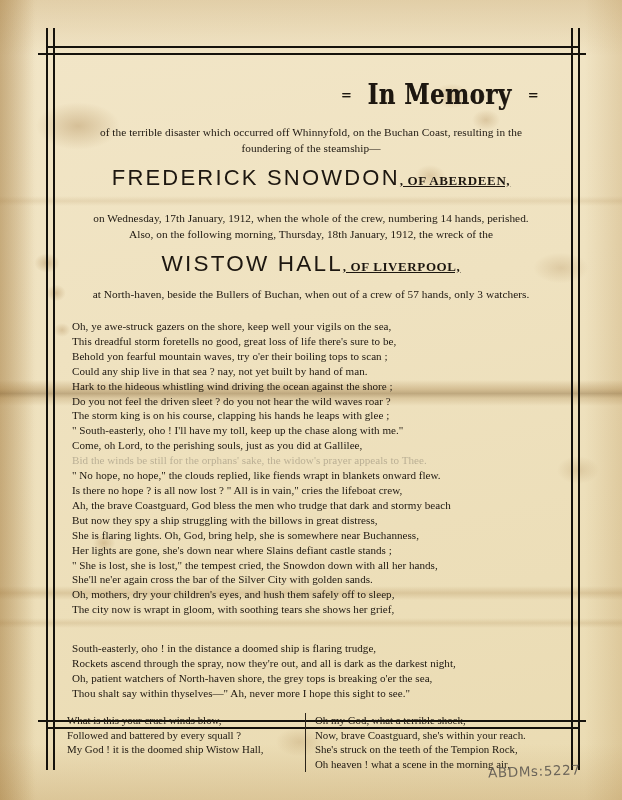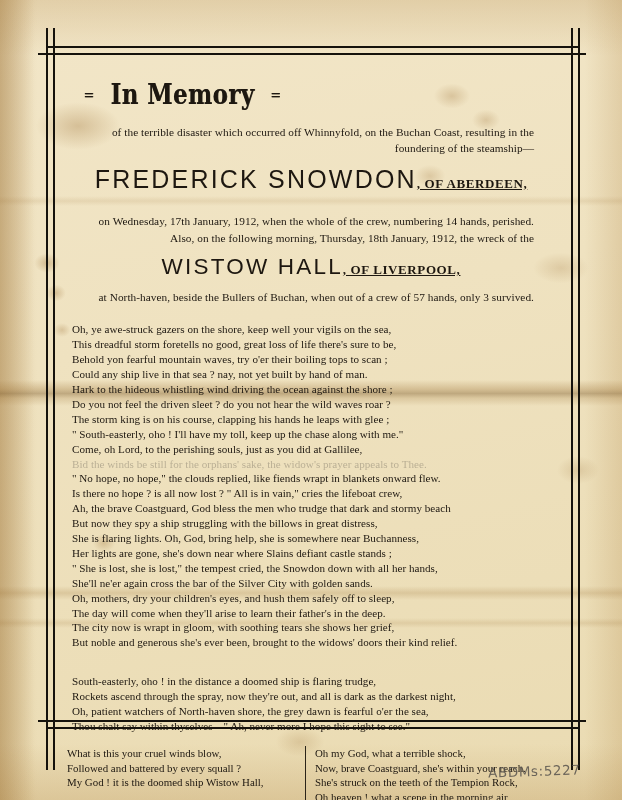--- a/index.html
+++ b/index.html
@@ -84,21 +84,21 @@
   
   #content {
     position: absolute;
     left: 72px;
     top: 62px;
     width: 478px;
     color: #1d1710;
   }
 
   .title {
-    text-align: left;
+    text-align: right;
     font-size: 27px;
     font-weight: bold;
     letter-spacing: .5px;
     margin: 18px 0 0 0;
     line-height: 1.1;
     font-family: "DejaVu Serif", "Liberation Serif", serif;
     text-shadow: 0.4px 0 0 rgba(20,16,10,.75);
   }
   .title .eq {
     font-family: "Liberation Serif", serif;
@@ -108,41 +108,41 @@
     letter-spacing: 0;
     padding: 0 12px;
   }
   .title .tw {
     font-stretch: condensed;
     transform: scaleX(.94);
     display: inline-block;
   }
 
   .lede {
-    text-align: right;
+    text-align: center;
     font-size: 11.3px;
     line-height: 1.46;
     margin: 14px 16px 0 16px;
     letter-spacing: .05px;
   }
   .lede2 {
     margin-top: 20px;
   }
   .lede3 {
     margin-top: 9px;
   }
 
   .shipname {
     text-align: center;
     margin: 9px 0 0 0;
     line-height: 1.1;
     white-space: nowrap;
   }
   .shipname .big {
-    font-size: 25px;
+    font-size: 22px;
     letter-spacing: 2.2px;
     font-family: "Liberation Sans", sans-serif;
     font-weight: 400;
   }
   .shipname .of {
     font-size: 13px;
     letter-spacing: .6px;
     font-family: "Liberation Serif", serif;
     font-variant: small-caps;
     font-weight: bold;
@@ -239,21 +239,21 @@
       <span class="ln">perished.   Also, on  the  following  morning, Thursday, 18th January, 1912, the wreck</span>
       <span class="ln">of the</span>
     </div>
 
     <div class="shipname second">
       <span class="big">WISTOW  HALL</span><span class="of">, OF LIVERPOOL,</span>
     </div>
 
     <div class="lede lede3">
       <span class="ln">at North-haven, beside the Bullers of Buchan, when out of a  crew  of  57 hands,  only 3</span>
-      <span class="ln">survived.</span>
+      <span class="ln">watchers.</span>
     </div>
 
     <div class="poem" id="stanza1">
         <span class="ln">Oh, ye awe-struck gazers on the shore, keep well your vigils on the sea,</span>
         <span class="ln">This dreadful storm foretells no good, great  loss of life there's sure to be,</span>
         <span class="ln">Behold yon fearful mountain waves, try o'er their boiling tops to scan ;</span>
         <span class="ln">Could any ship live in that sea ?  nay, not yet built by hand of man.</span>
         <span class="ln">Hark to the hideous whistling wind driving the ocean against the shore ;</span>
         <span class="ln">Do you not feel the driven sleet ?  do you not hear the wild waves roar ?</span>
         <span class="ln">The storm king is on his course, clapping his hands he leaps with glee ;</span>
@@ -262,29 +262,27 @@
         <span class="ln damaged">Bid the winds be still for the orphans' sake, the widow's prayer appeals to Thee.</span>
         <span class="ln">" No hope, no hope," the clouds replied, like fiends wrapt in blankets onward flew.</span>
         <span class="ln">Is there no hope ?  is all now lost ?  " All is in vain," cries the lifeboat crew,</span>
         <span class="ln">Ah, the brave Coastguard, God bless the men who trudge that dark and stormy beach</span>
         <span class="ln">But now they spy a ship struggling with the billows in great distress,</span>
         <span class="ln">She is flaring lights.   Oh, God, bring help, she is somewhere near Buchanness,</span>
         <span class="ln">Her lights are gone, she's down near where Slains defiant  castle stands ;</span>
         <span class="ln">" She is lost, she is lost," the tempest cried, the  Snowdon down with all her hands,</span>
         <span class="ln">She'll ne'er again cross the bar of the Silver City with golden sands.</span>
         <span class="ln">Oh, mothers, dry your children's eyes, and hush them safely off  to sleep,</span>
-        <span class="ln">The day will come when they'll arise to learn their father's in the deep.</span>
         <span class="ln">The city now is wrapt in gloom, with soothing tears she shows  her grief,</span>
-        <span class="ln">But noble and generous she's ever been, brought to the widows' doors their kind relief.</span>
       </div>
     <div class="stanza-gap"></div>
     <div class="poem" id="stanza2">
         <span class="ln">South-easterly, oho ! in the distance a doomed ship is flaring  trudge,</span>
         <span class="ln">Rockets ascend through the spray, now they're out, and all is dark as the darkest night,</span>
-        <span class="ln">Oh, patient watchers of North-haven shore, the grey dawn is fearful o'er the sea,</span>
+        <span class="ln">Oh, patient watchers of North-haven shore, the grey tops is breaking o'er the sea,</span>
         <span class="ln">Thou shalt say within thyselves—" Ah, never more  I hope this sight to see."</span>
       </div>
 
     <div class="cols">
       <div class="col col-left" id="col-left">
           <span class="ln">What is this your cruel winds blow,</span>
           <span class="ln">Followed and battered by every squall ?</span>
           <span class="ln">My God ! it is the doomed ship Wistow Hall,</span>
         </div>
       <div class="col col-right" id="col-right">

